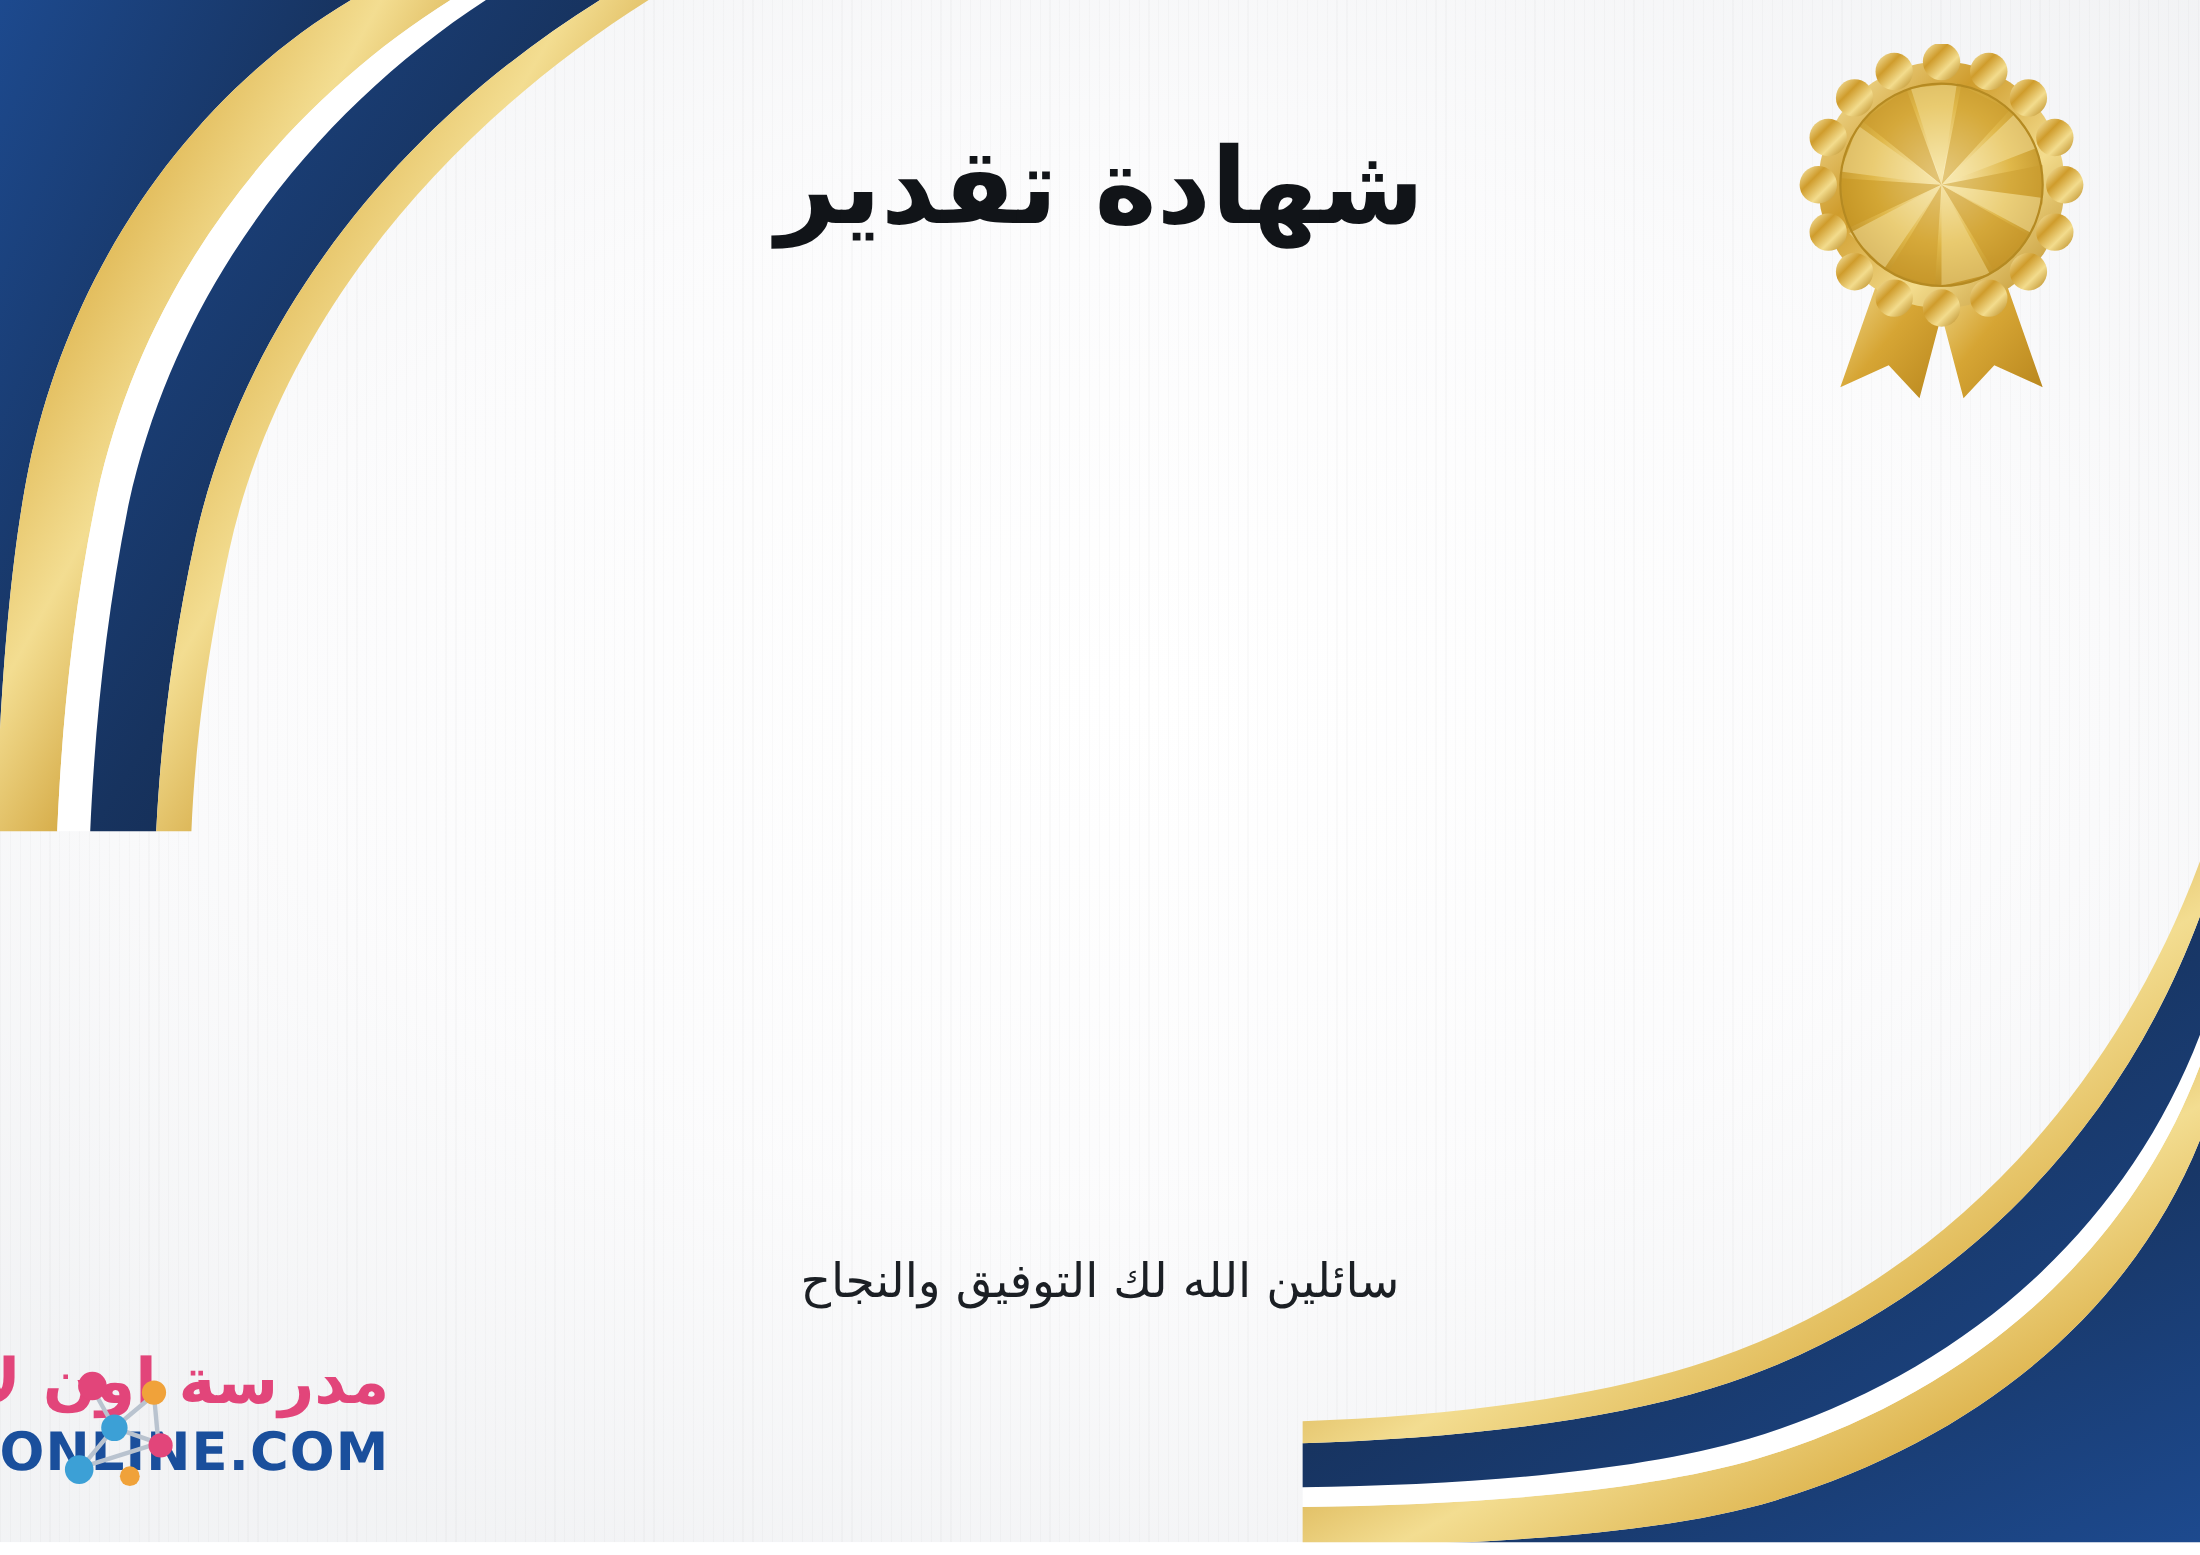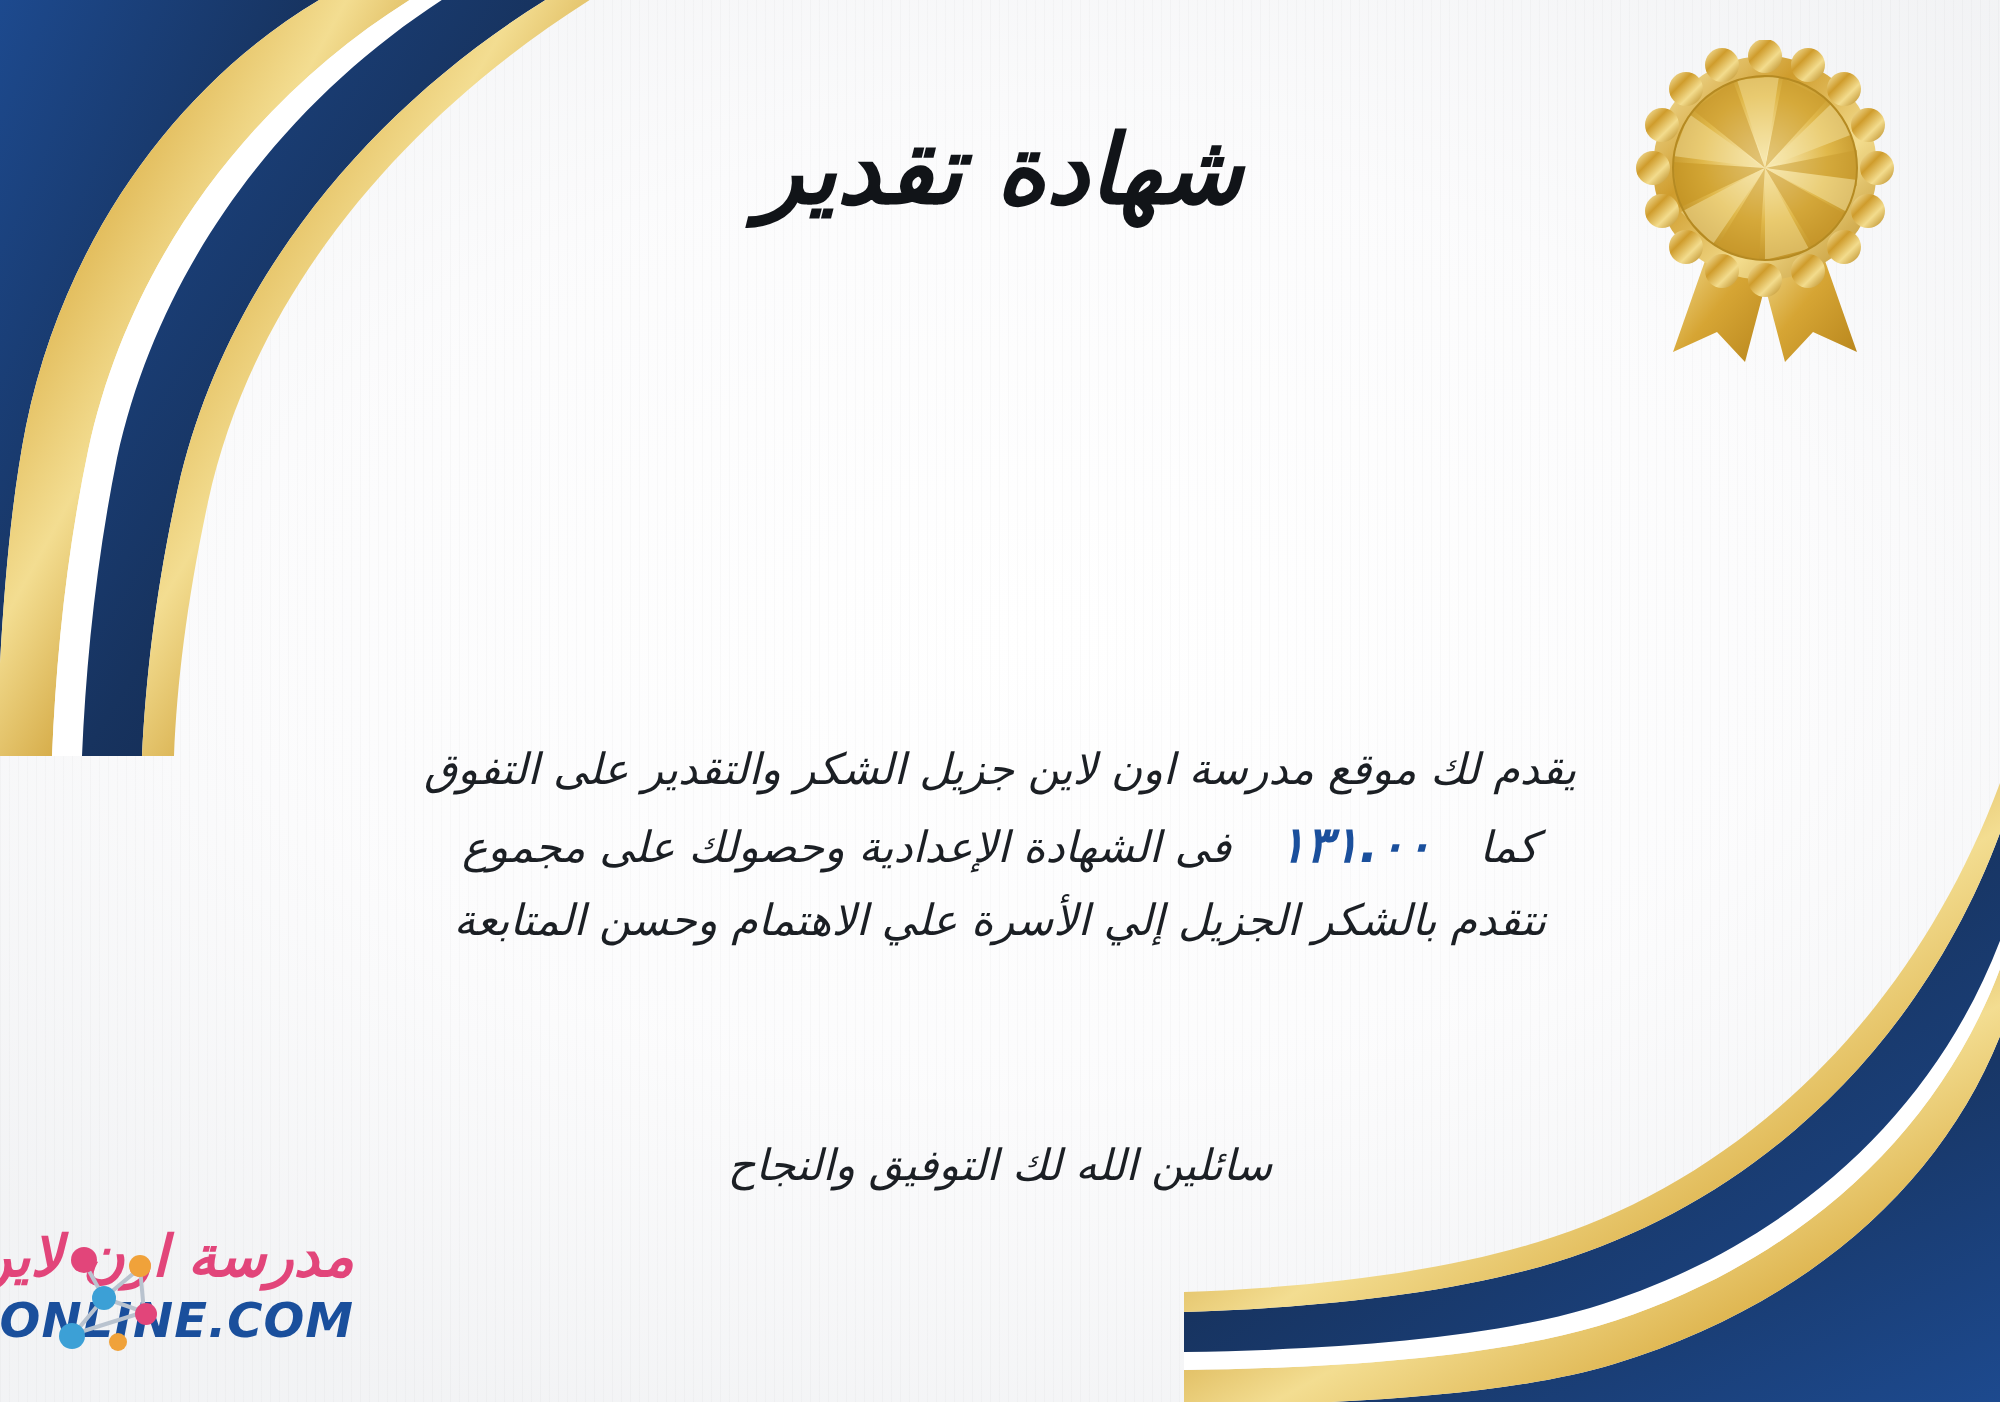--- a/index.html
+++ b/index.html
@@ -13,21 +13,20 @@
     overflow: hidden;
     font-family: "DejaVu Sans", sans-serif;
   }
 
   #certificate {
     position: relative;
     width: 2000px;
     height: 1402px;
     background: #ffffff;
     overflow: hidden;
-    font-style: italic;
   }
 
   
   .paper-texture {
     position: absolute;
     inset: 0;
     background-image: repeating-linear-gradient(
       90deg,
       rgba(0,0,0,0.020) 0px,
       rgba(0,0,0,0.020) 1px,
@@ -300,29 +299,20 @@
         <circle r="92" fill="none" stroke="#b58a22" stroke-width="2"></circle>
       </g>
     </svg>
   </div>
 
   <div class="content">
 
     <div class="title">شهادة تقدير</div>
 
 
-    <div class="body-block">
-      <span class="body-line">يقدم لك موقع مدرسة اون لاين جزيل الشكر  والتقدير على التفوق</span>
-      <span class="body-line">
-        <span>كما</span>
-        <span class="score">١٣١.٠٠</span>
-        <span>فى الشهادة الإعدادية وحصولك على مجموع</span>
-      </span>
-      <span class="body-line">نتقدم  بالشكر الجزيل إلي الأسرة علي الاهتمام وحسن المتابعة</span>
-    </div>
 
     <div class="closing">سائلين الله لك التوفيق  والنجاح</div>
   </div>
 
   <div class="brand">
     <div class="brand-text-ar">مدرسة اون لاين</div>
     <div class="brand-text-url">MADRSA-ONLINE.COM</div>
     <div class="brand-mark">
       <svg width="130" height="125" viewBox="0 0 130 125" xmlns="http://www.w3.org/2000/svg">
         <g stroke="#b9c3cf" stroke-width="4" fill="none">

